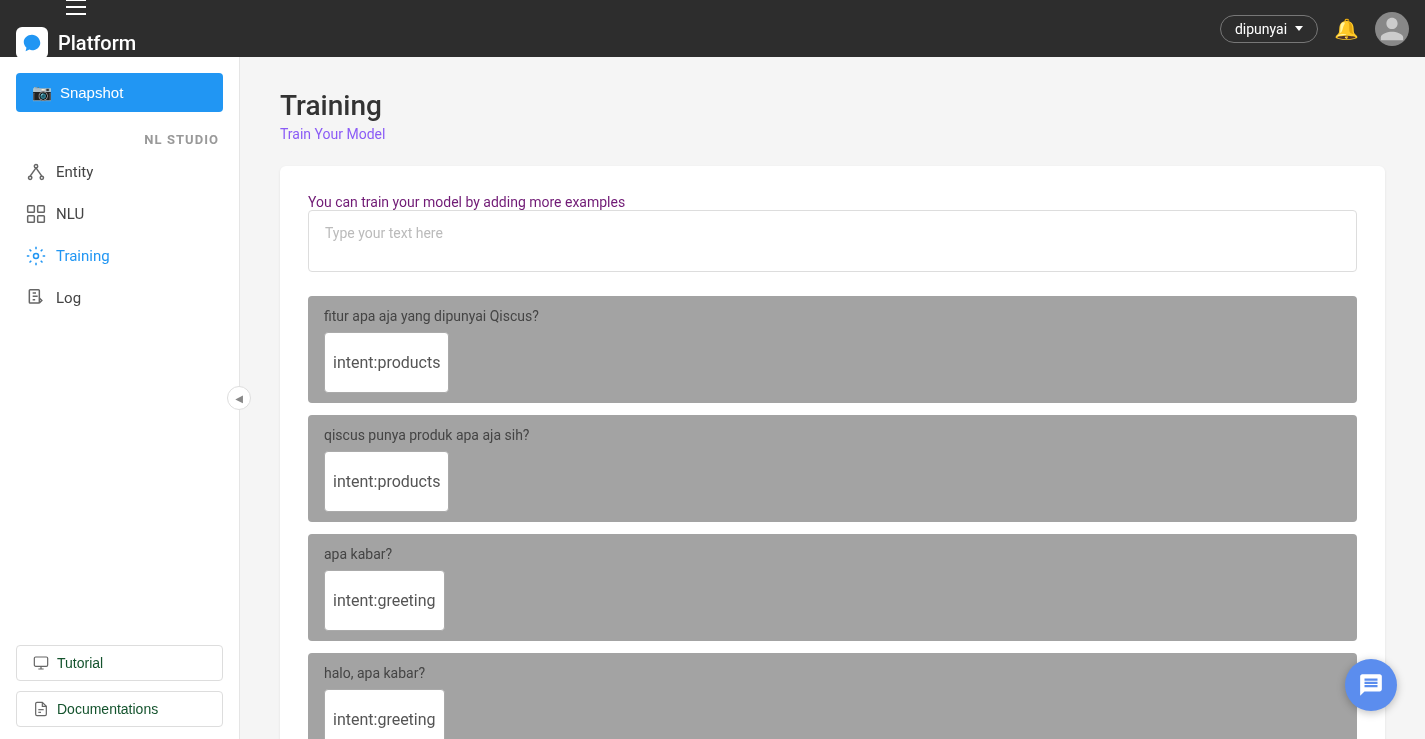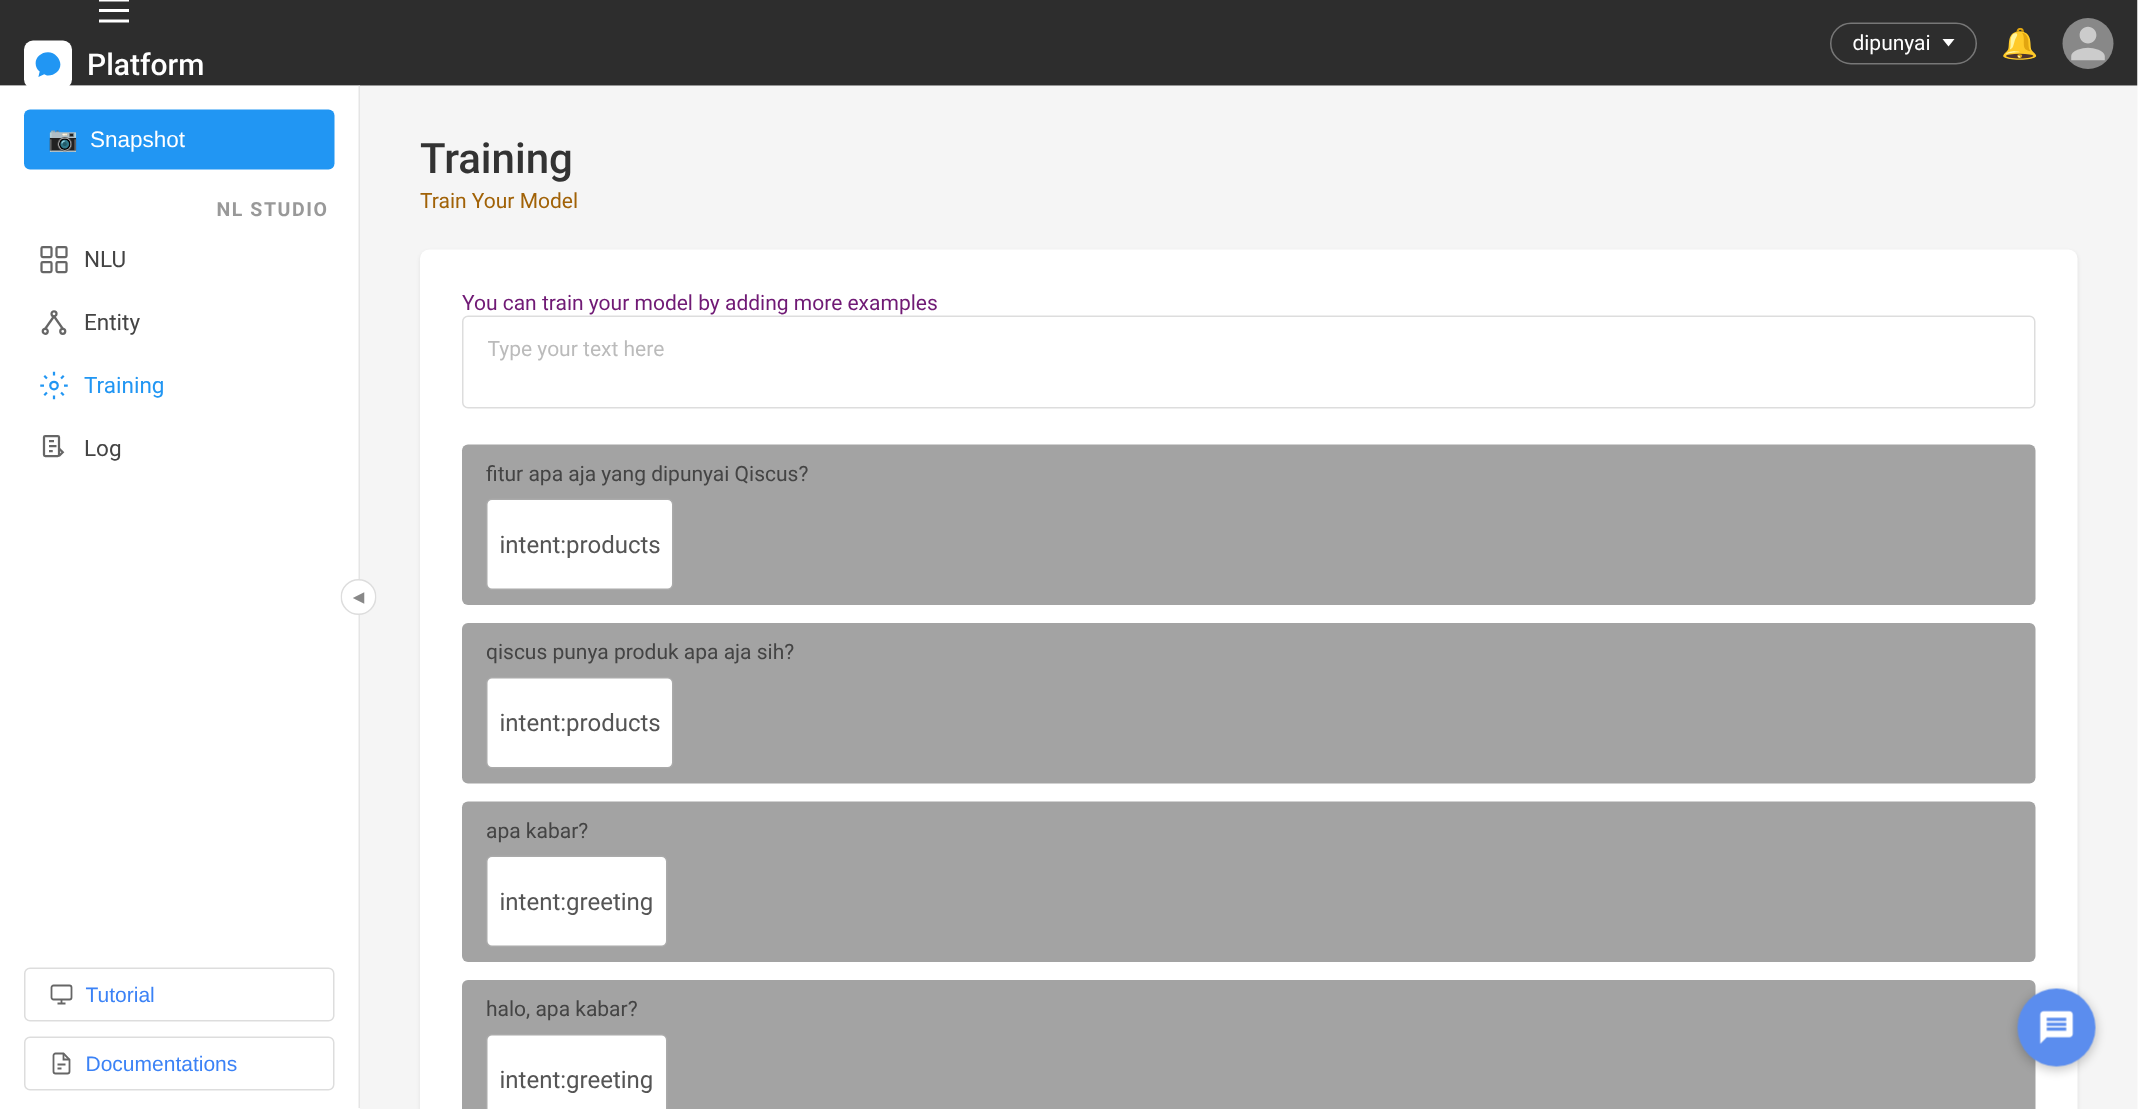--- a/index.html
+++ b/index.html
@@ -163,21 +163,21 @@
     .sidebar-bottom-btn {
       border: 1px solid #ddd;
       background: white;
       border-radius: 4px;
       padding: 9px 16px;
       font-size: 14px;
       cursor: pointer;
       display: flex;
       align-items: center;
       gap: 8px;
-      color: #3b82f6;
+      color: #14532d;
       width: 100%;
     }
 
     
     .collapse-arrow {
       position: absolute;
       right: -12px;
       top: 50%;
       transform: translateY(-50%);
       width: 24px;
@@ -202,21 +202,21 @@
       padding: 32px 40px;
     }
     .page-title {
       font-size: 28px;
       font-weight: 500;
       color: #333;
       margin-bottom: 4px;
     }
     .page-subtitle {
       font-size: 14px;
-      color: #a16207;
+      color: #8b5cf6;
       margin-bottom: 24px;
     }
 
     .training-card {
       background: white;
       border-radius: 6px;
       padding: 28px 28px 24px 28px;
       box-shadow: 0 1px 3px rgba(0,0,0,0.08);
     }
 
@@ -339,40 +339,40 @@
 
 <div class="main-layout">
 
   <aside class="sidebar">
     <button class="sidebar-snapshot-btn">
       <span class="snapshot-icon">📷</span>
       <span>Snapshot</span>
     </button>
 
     <div class="sidebar-section-label">NL STUDIO</div>
-
-    <div class="sidebar-item">
-      <svg viewBox="0 0 24 24" fill="none" stroke="#666" stroke-width="1.8">
-        <rect x="2" y="2" width="8" height="8" rx="1"></rect>
-        <rect x="14" y="2" width="8" height="8" rx="1"></rect>
-        <rect x="2" y="14" width="8" height="8" rx="1"></rect>
-        <rect x="14" y="14" width="8" height="8" rx="1"></rect>
-      </svg>
-      <span>NLU</span>
-    </div>
 
     <div class="sidebar-item">
       <svg viewBox="0 0 24 24" fill="none" stroke="#666" stroke-width="1.8">
         <circle cx="12" cy="5" r="2"></circle>
         <circle cx="5" cy="19" r="2"></circle>
         <circle cx="19" cy="19" r="2"></circle>
         <line x1="12" y1="7" x2="5" y2="17"></line>
         <line x1="12" y1="7" x2="19" y2="17"></line>
       </svg>
       <span>Entity</span>
+    </div>
+
+    <div class="sidebar-item">
+      <svg viewBox="0 0 24 24" fill="none" stroke="#666" stroke-width="1.8">
+        <rect x="2" y="2" width="8" height="8" rx="1"></rect>
+        <rect x="14" y="2" width="8" height="8" rx="1"></rect>
+        <rect x="2" y="14" width="8" height="8" rx="1"></rect>
+        <rect x="14" y="14" width="8" height="8" rx="1"></rect>
+      </svg>
+      <span>NLU</span>
     </div>
 
     <div class="sidebar-item active">
       <svg viewBox="0 0 24 24" fill="none" stroke="#2196f3" stroke-width="1.8">
         <circle cx="12" cy="12" r="3"></circle>
         <path d="M12 1v3M12 20v3M4.22 4.22l2.12 2.12M17.66 17.66l2.12 2.12M1 12h3M20 12h3M4.22 19.78l2.12-2.12M17.66 6.34l2.12-2.12"></path>
       </svg>
       <span>Training</span>
     </div>
 

